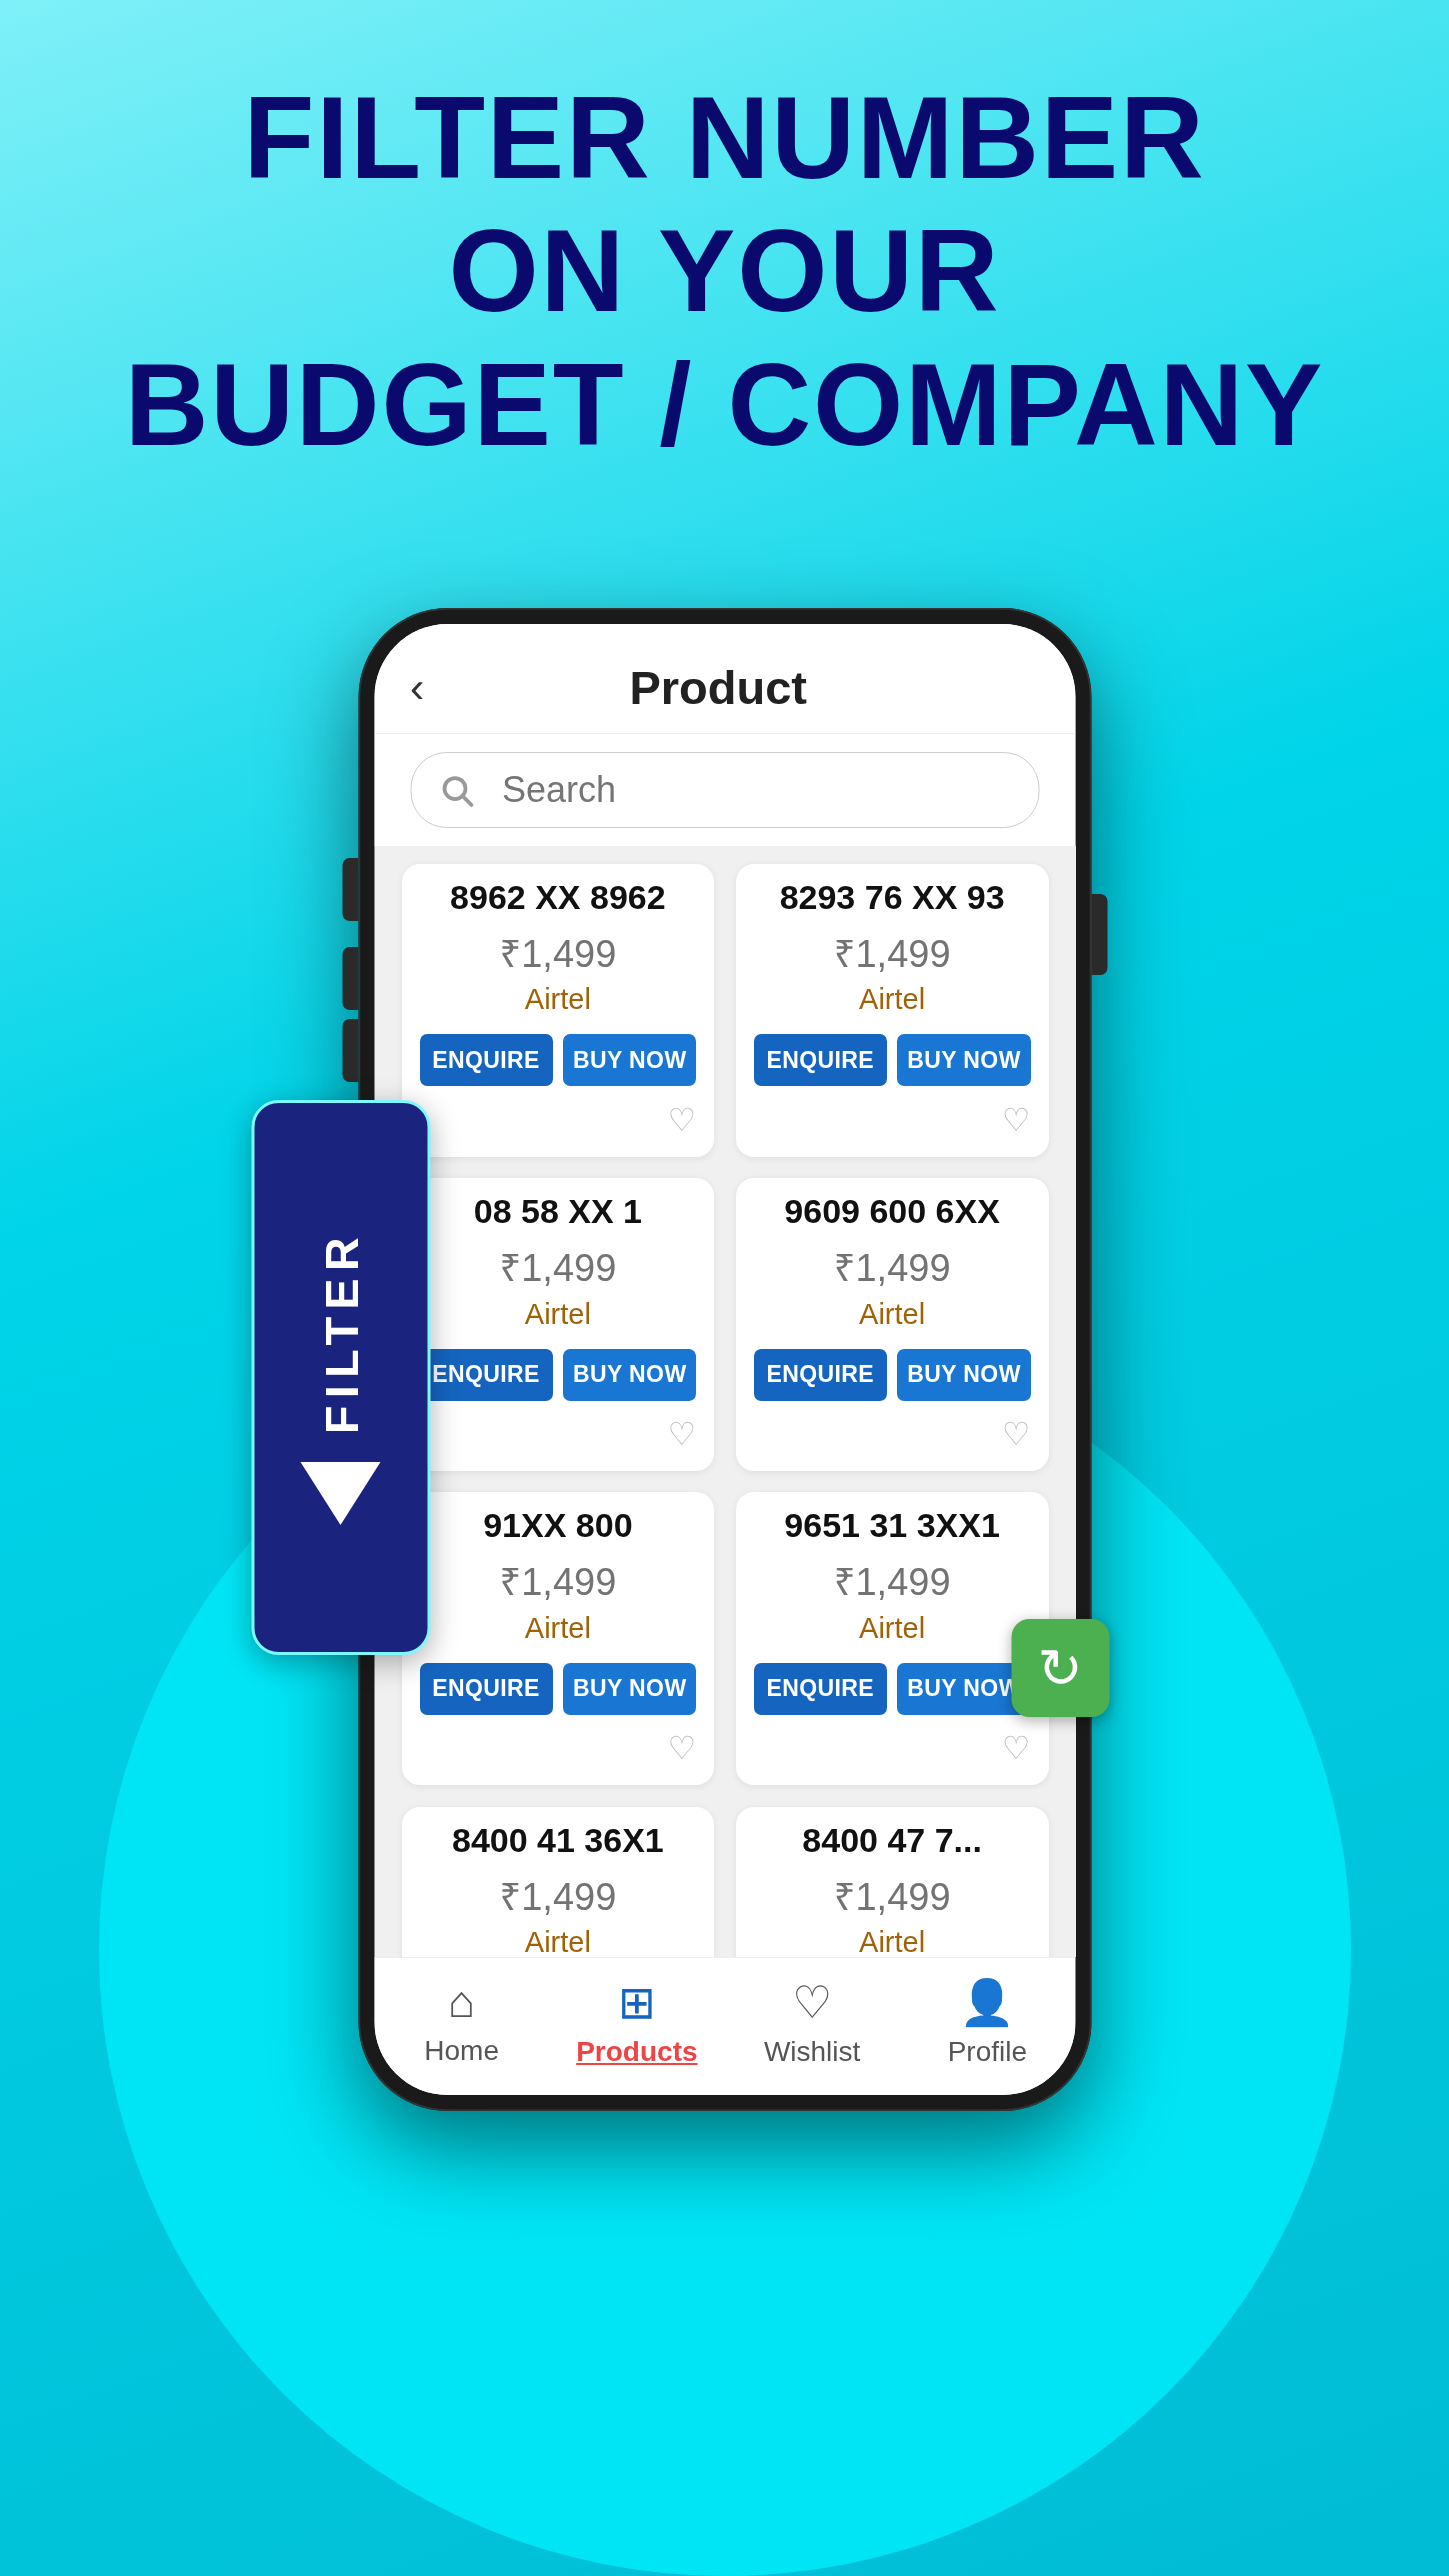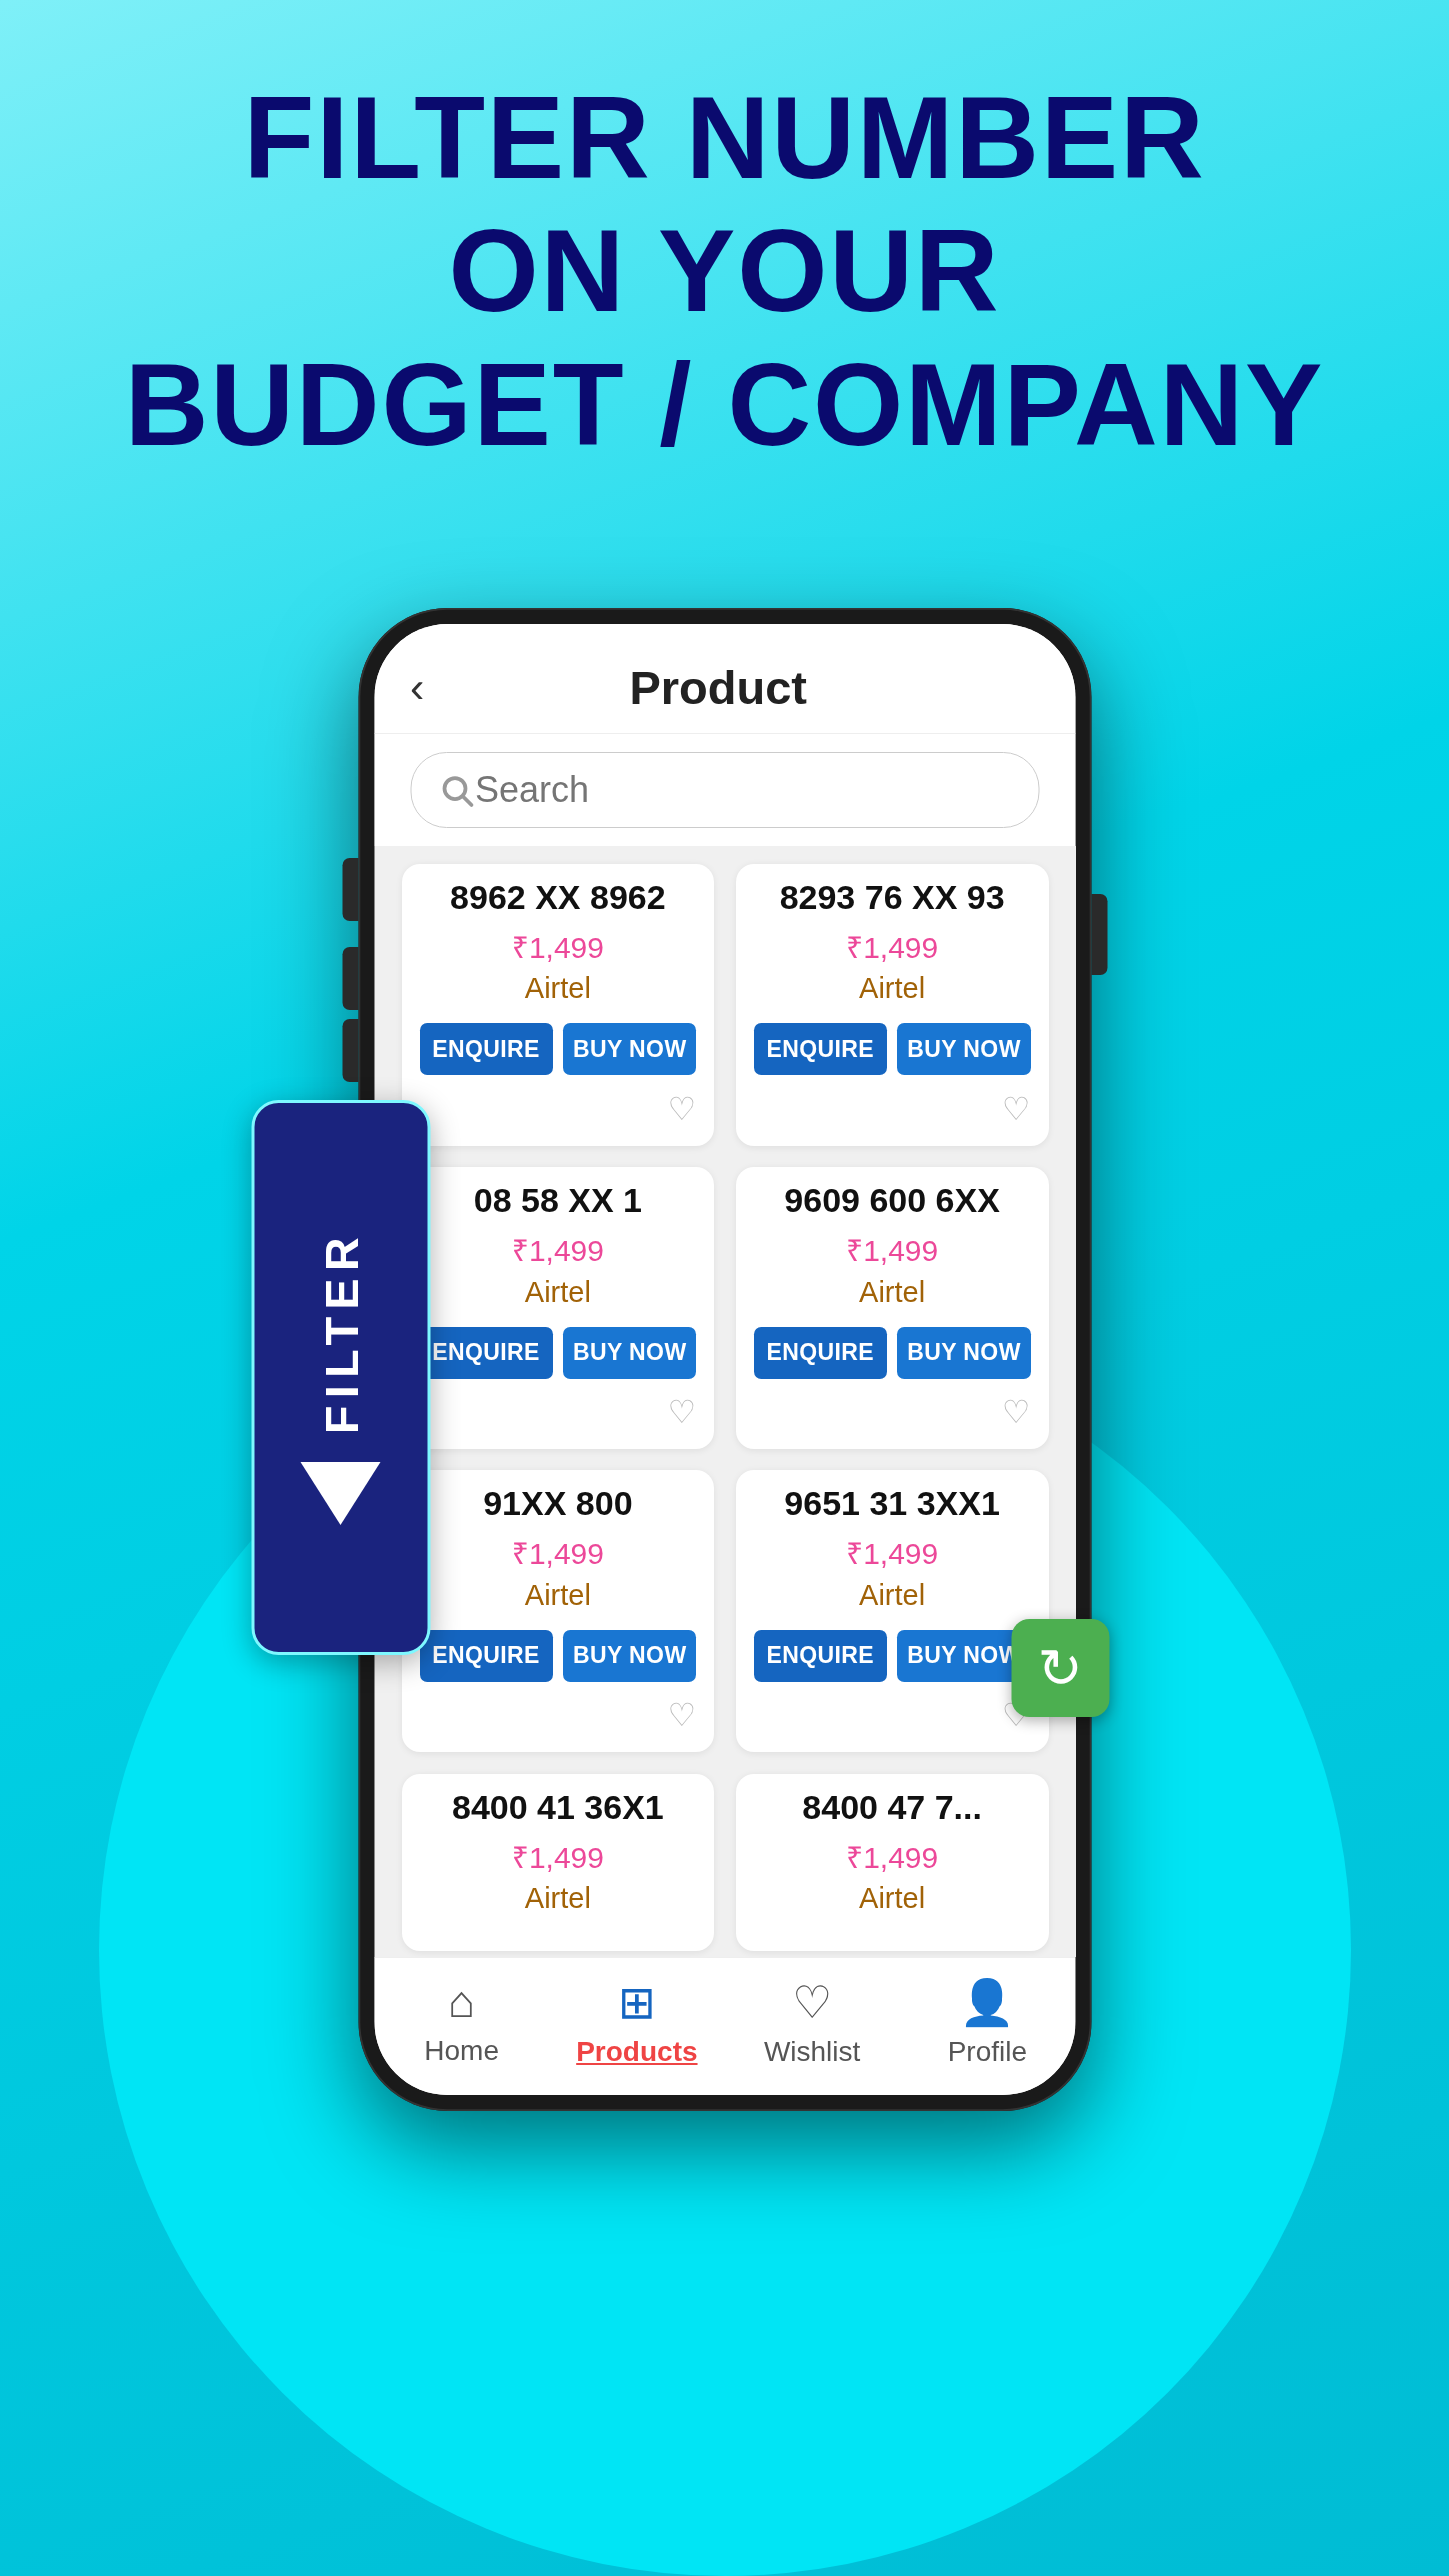--- a/index.html
+++ b/index.html
@@ -123,21 +123,21 @@
       padding: 18px 36px;
       flex-shrink: 0;
     }
     .search-input-wrap {
       display: flex;
       align-items: center;
       background: #fff;
       border: 1.3px solid #ccc;
       border-radius: 36px;
       padding: 16px 27px;
-      gap: 1px;
+      gap: 28px;
     }
     .search-icon-svg {
       width: 36px;
       height: 36px;
       color: #999;
     }
     .search-input {
       font-size: 36px;
       color: #999;
       font-family: Arial, sans-serif;
@@ -171,22 +171,22 @@
     }
     .product-number {
       font-size: 34px;
       font-weight: 900;
       color: #111;
       text-align: center;
       font-family: Arial, sans-serif;
       margin-bottom: 9px;
     }
     .product-price {
-      font-size: 30px;
-      color: #ec4899;
+      font-size: 38px;
+      color: #737373;
       font-family: Arial, sans-serif;
       margin-bottom: 5.4px;
     }
     .product-carrier {
       font-size: 29px;
       color: #a16207;
       font-family: Arial, sans-serif;
       margin-bottom: 18px;
     }
     .product-actions {

